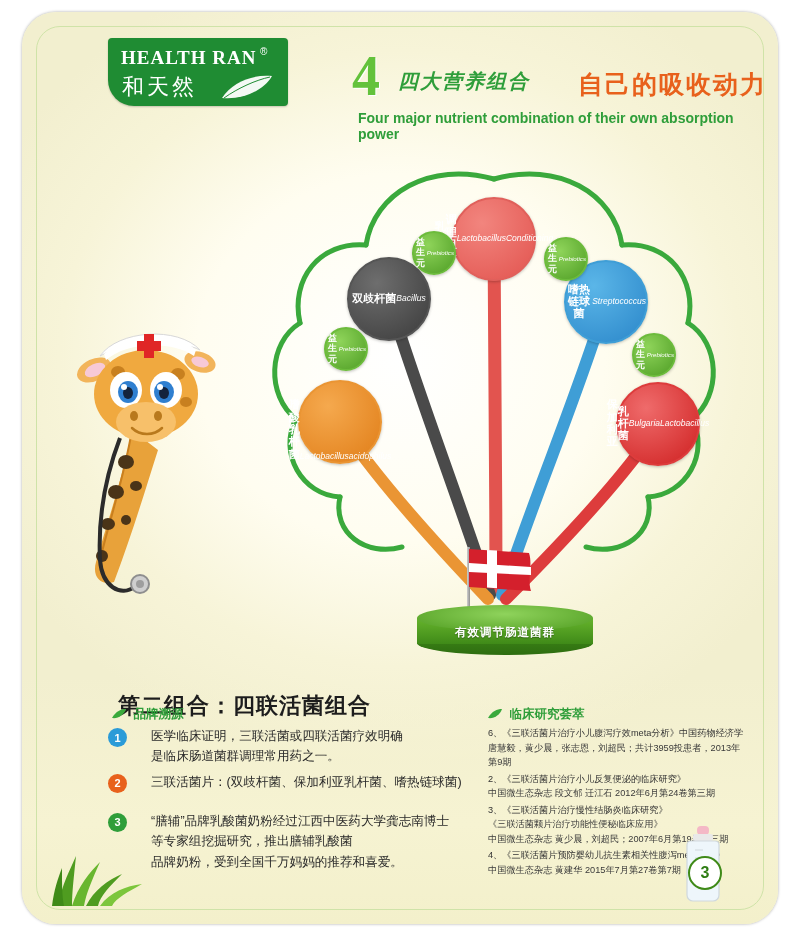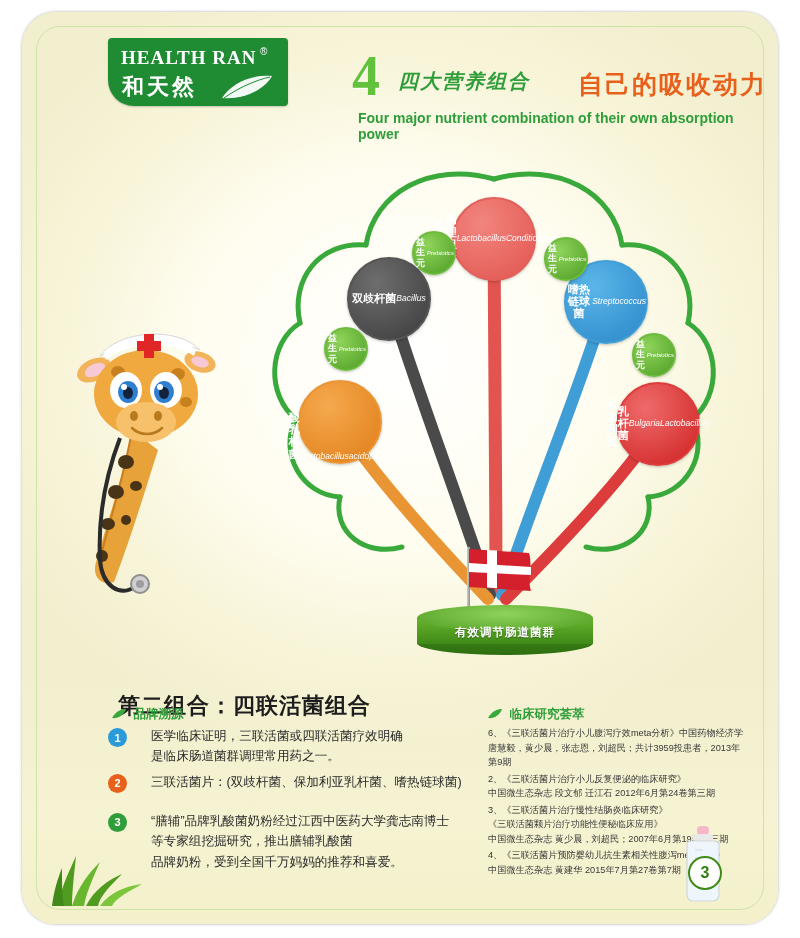--- a/index.html
+++ b/index.html
@@ -80,21 +80,21 @@
     position: absolute;
     left: 152px;
     top: 8px;
     font-size: 10px;
   }
   .logo-cn {
     position: absolute;
     left: 14px;
     top: 34px;
     font-size: 22px;
-    font-weight: bold;
+    font-weight: normal;
     letter-spacing: 3px;
   }
   .logo-leaf {
     position: absolute;
     right: 14px;
     bottom: 6px;
     width: 54px;
     height: 26px;
   }
   .header-num {

